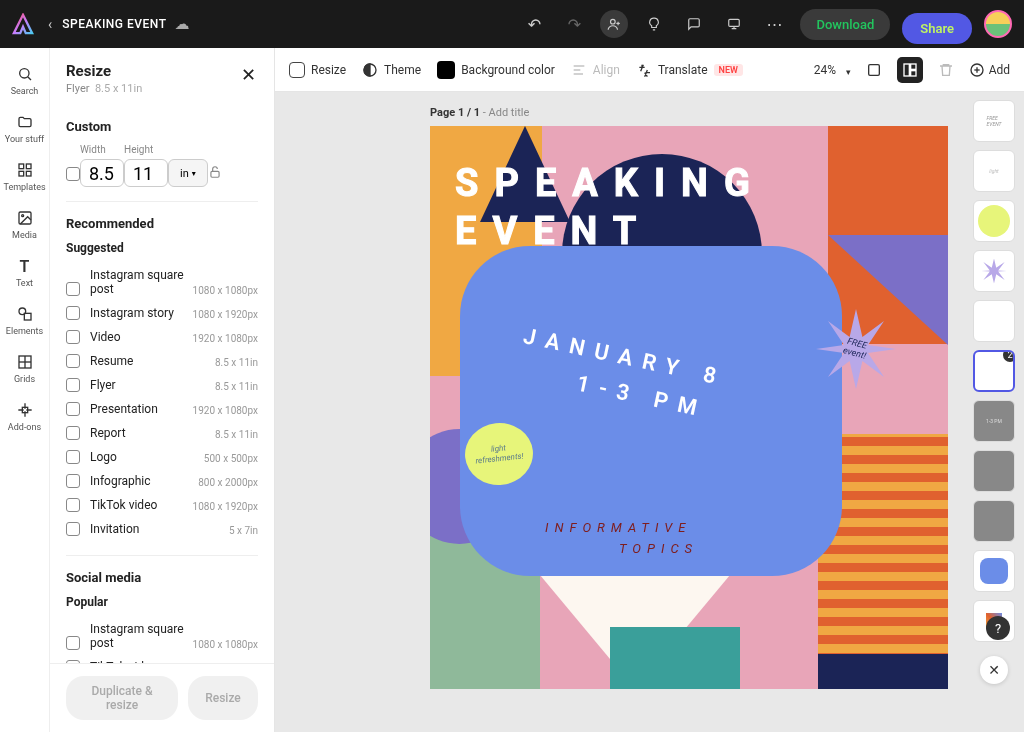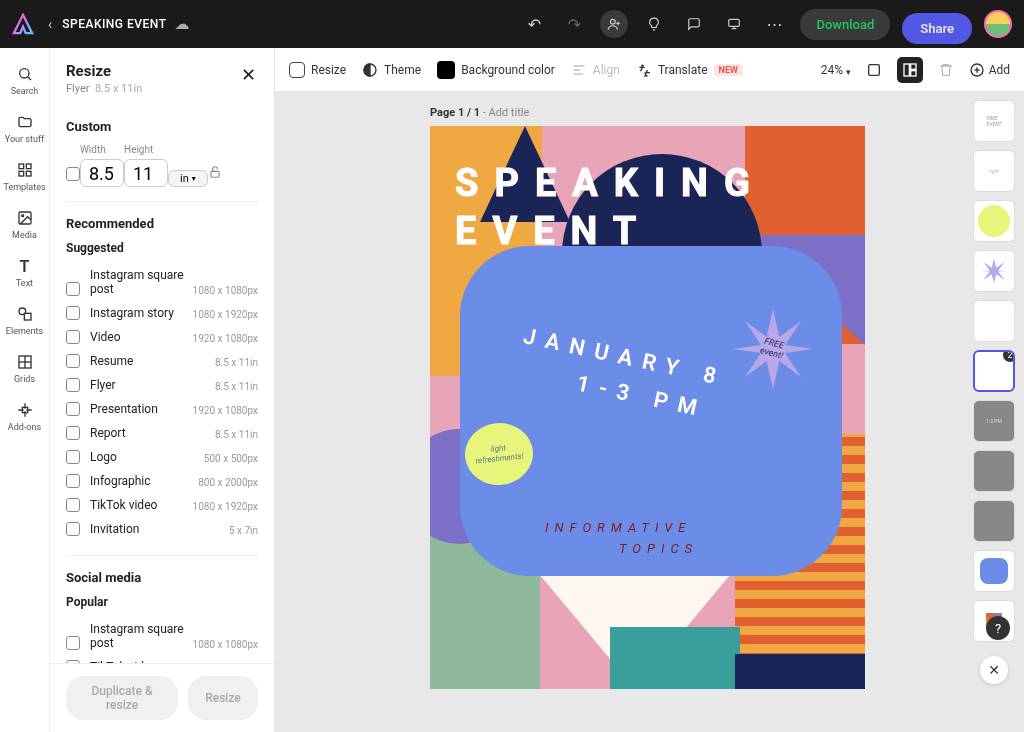--- a/index.html
+++ b/index.html
@@ -9,21 +9,21 @@
 .topbar { height: 48px; background: #1a1a1a; display: flex; align-items: center; padding: 0 12px; color: #fff; }
 .logo-a { width: 22px; height: 22px; margin-right: 14px; }
 .logo-a svg { width: 100%; height: 100%; }
 .back-chev { color: #ccc; font-size: 14px; margin-right: 10px; cursor: pointer; }
 .doc-title { font-size: 12px; font-weight: 500; letter-spacing: 0.5px; margin-right: 8px; }
 .cloud-ic { color: #aaa; font-size: 15px; }
 .topbar-right { margin-left: auto; display: flex; align-items: center; gap: 12px; }
 .tb-icon { width: 28px; height: 28px; display: flex; align-items: center; justify-content: center; color: #ccc; border-radius: 50%; cursor: pointer; }
 .tb-icon.dark { background: #3a3a3a; }
 .dl-btn { background: #3a3a3a; color: #22c55e; border: none; padding: 8px 16px; border-radius: 18px; font-size: 13px; font-weight: 500; cursor: pointer; }
-.share-btn { background: #5258e4; color: #e5e5e5; border: none; padding: 8px 18px; border-radius: 18px; font-size: 13px; font-weight: 600; cursor: pointer; margin-top: 8px; }
+.share-btn { background: #5258e4; color: #bef264; border: none; padding: 8px 18px; border-radius: 18px; font-size: 13px; font-weight: 600; cursor: pointer; margin-top: 8px; }
 .avatar { width: 28px; height: 28px; border-radius: 50%; background: linear-gradient(180deg,#f7cf5a 0%,#f7cf5a 50%,#6bc17a 50%,#6bc17a 100%); border: 2px solid #ff69b4; }
 
 
 .rail { position: absolute; top: 48px; left: 0; width: 50px; height: calc(100% - 48px); background: #fff; border-right: 1px solid #eee; padding-top: 8px; }
 .rail-item { display: flex; flex-direction: column; align-items: center; padding: 8px 4px; cursor: pointer; }
 .rail-ic { width: 20px; height: 20px; display: flex; align-items: center; justify-content: center; color: #333; margin-bottom: 2px; }
 .rail-label { font-size: 9px; color: #555; }
 
 
 .panel { position: absolute; top: 48px; left: 50px; width: 225px; height: calc(100% - 48px); background: #fff; border-right: 1px solid #e5e5e5; display: flex; flex-direction: column; }
@@ -32,50 +32,50 @@
 .panel-title { font-size: 15px; font-weight: 700; color: #222; }
 .panel-sub { font-size: 11px; color: #888; margin-top: 2px; }
 .close-x { font-size: 18px; color: #222; cursor: pointer; padding: 2px; }
 .panel-body { flex: 1; overflow-y: auto; padding: 0 16px 12px; }
 .sec-title { font-size: 13px; font-weight: 700; color: #222; margin: 14px 0 10px; }
 .sub-title { font-size: 12px; font-weight: 700; color: #222; margin: 10px 0 8px; }
 .custom-row { display: flex; align-items: flex-end; gap: 0; }
 .custom-col { display: flex; flex-direction: column; }
 .custom-lbl { font-size: 10px; color: #888; margin-bottom: 4px; }
 .dim-input { width: 44px; height: 28px; border: 1px solid #ccc; border-radius: 6px; font-size: 18px; padding: 0 8px; }
-.unit-sel { width: 40px; height: 17px; border: 1px solid #ccc; border-radius: 6px; font-size: 11px; background: #f5f5f5; display: flex; align-items: center; justify-content: center; gap: 3px; }
+.unit-sel { width: 40px; height: 28px; border: 1px solid #ccc; border-radius: 6px; font-size: 11px; background: #f5f5f5; display: flex; align-items: center; justify-content: center; gap: 3px; }
 .chk-sq { width: 14px; height: 14px; border: 1.5px solid #888; border-radius: 3px; display: inline-block; }
 .lock-ic { color: #888; }
 .hr { border: none; border-top: 1px solid #eee; margin: 14px 0 0; }
 .opt-row { display: flex; align-items: flex-end; padding: 5px 0; cursor: pointer; }
 .opt-row .chk-sq { margin-right: 10px; flex-shrink: 0; }
 .opt-name { font-size: 12px; color: #222; flex: 1; }
 .opt-dim { font-size: 10px; color: #999; }
 .panel-ft { padding: 12px 16px; border-top: 1px solid #eee; display: flex; gap: 10px; }
 .ft-btn { flex: 1; border: none; background: #f0f0f0; color: #aaa; padding: 8px; border-radius: 18px; font-size: 12px; font-weight: 500; cursor: default; }
 .ft-btn.resize-b { flex: 0 0 70px; }
 
 
 .tool2 { position: absolute; top: 48px; left: 275px; right: 0; height: 44px; background: #fff; border-bottom: 1px solid #e5e5e5; display: flex; align-items: center; padding: 0 14px; gap: 16px; }
 .tool2-item { display: flex; align-items: center; gap: 6px; font-size: 12px; color: #333; cursor: pointer; }
 .tool2-item.disabled { color: #bbb; }
 .sq-ic { width: 16px; height: 16px; border: 1.5px solid #444; border-radius: 4px; }
 .bgc-sw { width: 18px; height: 18px; background: #000; border-radius: 4px; }
 .new-badge { background: #ffe6e6; color: #ff4444; font-size: 9px; padding: 1px 5px; border-radius: 3px; font-weight: 600; }
 .tool2-right { margin-left: auto; display: flex; align-items: center; gap: 10px; }
-.zoom { font-size: 12px; color: #333; display: flex; align-items: flex-end; gap: 3px; }
+.zoom { font-size: 12px; color: #333; display: flex; align-items: flex-end; gap: 10px; }
 .tb2-ic { width: 26px; height: 26px; display: flex; align-items: center; justify-content: center; border-radius: 5px; cursor: pointer; }
 .tb2-ic.active { background: #222; color: #fff; }
 .add-btn { display: flex; align-items: center; gap: 4px; font-size: 12px; color: #333; cursor: pointer; }
 
 
 .canvas-wrap { position: absolute; top: 92px; left: 275px; right: 60px; bottom: 0; background: #e8e8e8; overflow: hidden; }
 .page-meta { position: absolute; top: 14px; left: 155px; font-size: 11px; color: #333; }
 .page-meta .addt { color: #888; }
-.flyer { position: absolute; top: 34px; left: 155px; width: 435px; height: 563px; background: #e8a5b8; overflow: hidden; }
+.flyer { position: absolute; top: 34px; left: 155px; width: 518px; height: 563px; background: #e8a5b8; overflow: hidden; }
 
 
 .sh-orange-l { position: absolute; top: 0; left: 0; width: 112px; height: 250px; background: #f0a843; }
 .sh-navy-tri { position: absolute; top: 0; left: 50px; width: 0; height: 0; border-left: 45px solid transparent; border-right: 45px solid transparent; border-bottom: 96px solid #1b2456; }
 .sh-dark-circ { position: absolute; top: 28px; left: 132px; width: 200px; height: 200px; border-radius: 50%; background: #1b2456; }
 .sh-orange-tr { position: absolute; top: 0; right: 0; width: 120px; height: 218px; background: #e0612f; }
 .sh-purp-tri { position: absolute; top: 109px; right: 0; width: 0; height: 0; border-top: 0 solid transparent; border-bottom: 110px solid transparent; border-right: 120px solid #7b6fc7; }
 .sh-sage { position: absolute; bottom: 0; left: 0; width: 110px; height: 200px; background: #8fb99a; }
 .sh-purp-c { position: absolute; bottom: 145px; left: -28px; width: 115px; height: 115px; border-radius: 50%; background: #7b6fc7; }
 .sh-stripe { position: absolute; bottom: 0; right: 0; width: 130px; height: 255px; background: repeating-linear-gradient(0deg, #f0a843 0 9px, #e0612f 9px 18px); }

